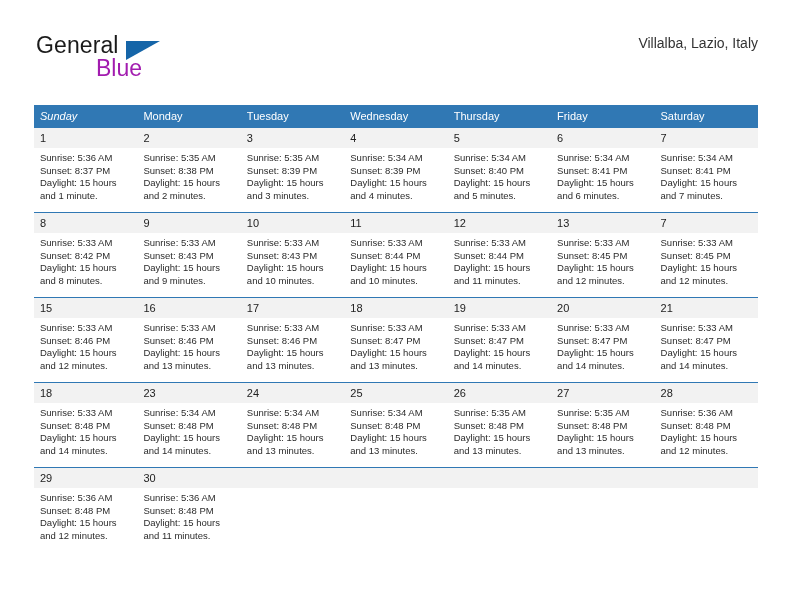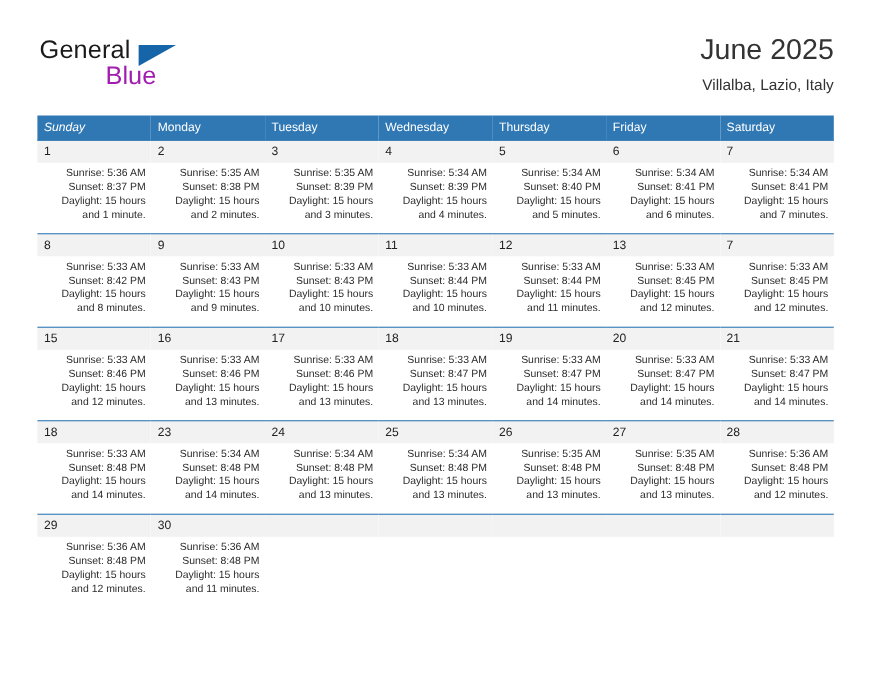--- a/index.html
+++ b/index.html
@@ -136,41 +136,39 @@
     color: transparent;
   }
   td.empty .details {
     visibility: hidden;
   }
   .details {
     padding: 4px 5px 0 6px;
     font-size: 9.5px;
     line-height: 12.6px;
     color: #2b2b2b;
-    text-align: right;
   }
   .details div {
     white-space: nowrap;
   }
 </style>
 </head>
 <body>
 
 <div class="page">
 
   <div class="header">
 
     <div class="logo">
       <span class="logo-general">General</span>
       <span class="logo-triangle"></span>
       <span class="logo-blue">Blue</span>
     </div>
 
     <div class="title-block">
-      <div class="cal-title">June 2025</div>
       <div class="cal-subtitle">Villalba, Lazio, Italy</div>
     </div>
 
   </div>
 
   <table class="calendar">
     <thead>
       <tr class="header-row">
         <th>Sunday</th>
         <th>Monday</th>

